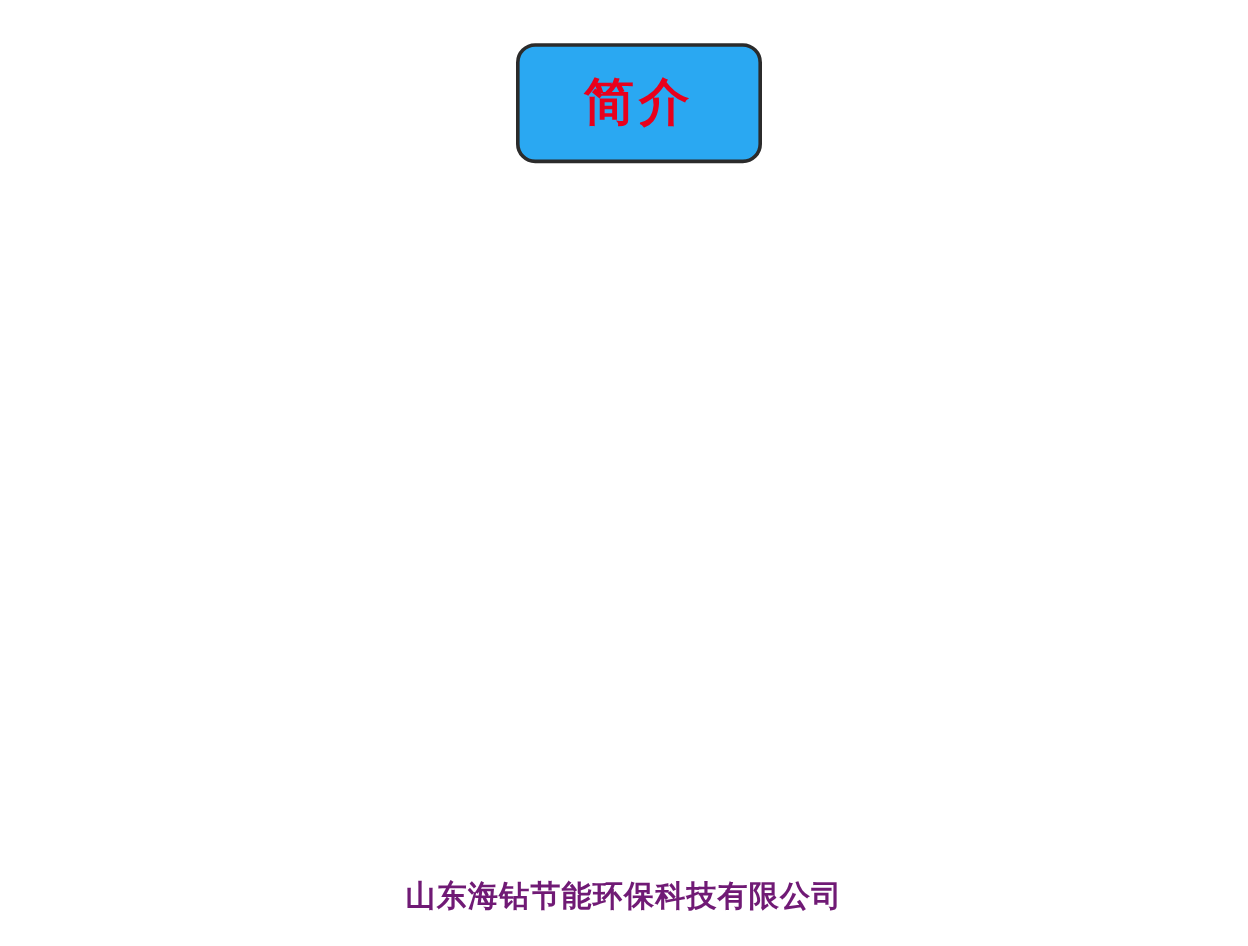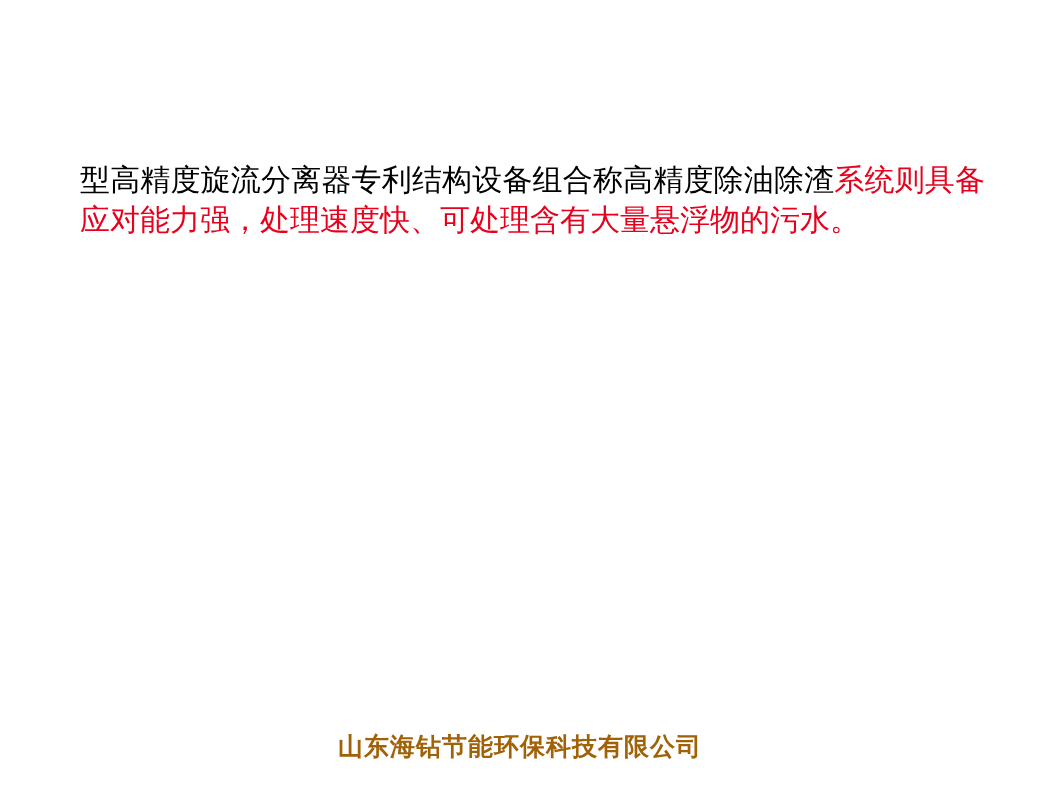--- a/index.html
+++ b/index.html
@@ -71,39 +71,39 @@
 
   
   .footer {
     position: absolute;
     left: 0;
     right: 0;
     top: 730px;
     text-align: center;
   }
   .footer-text {
-    color: #a16207;
+    color: #701a75;
     font-size: 25px;
     font-weight: bold;
     font-family: "Liberation Sans", "DejaVu Sans", sans-serif;
     letter-spacing: 1px;
     text-align: center;
   }
 </style>
 </head>
 <body>
 
 <div class="slide">
 
+  <div class="title-badge">
+    <span class="title-text">简介</span>
+  </div>
 
   <div class="body-area">
 
-    <p class="para para-1">
-      <span class="lead-black">型高精度旋流分离器专利结构设备组合称高精度除油除渣</span><span>系统则具备应对能力强，处理速度快、可处理含有大量悬浮物的污水。</span>
-    </p>
 
 
   </div>
 
   <div class="footer">
     <span class="footer-text">山东海钻节能环保科技有限公司</span>
   </div>
 
 </div>
 

